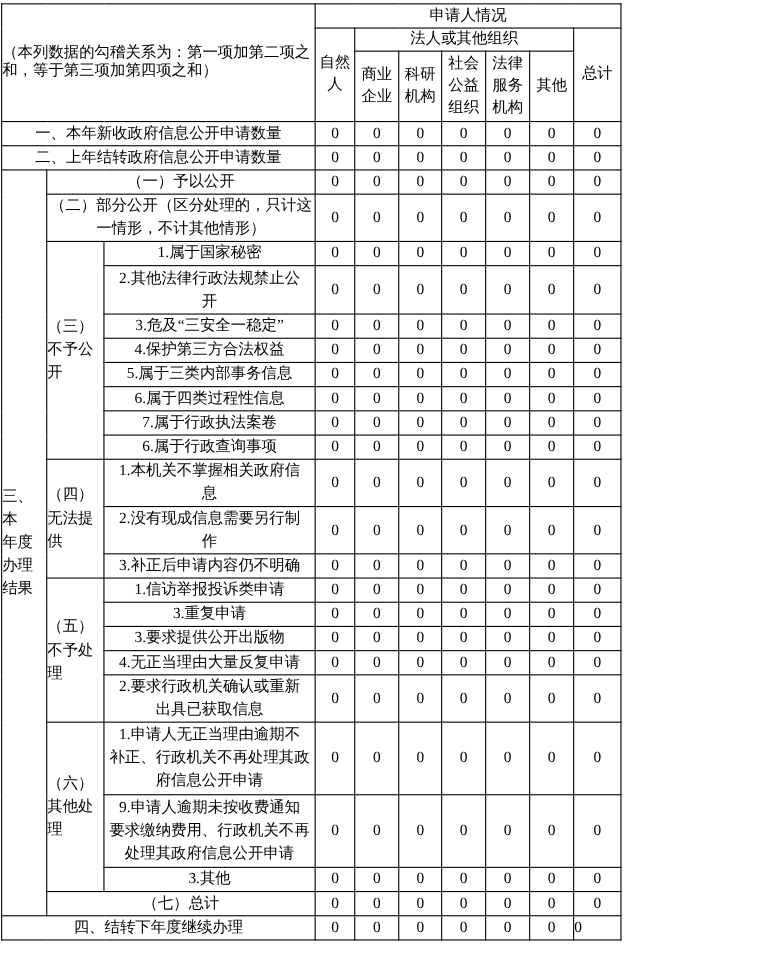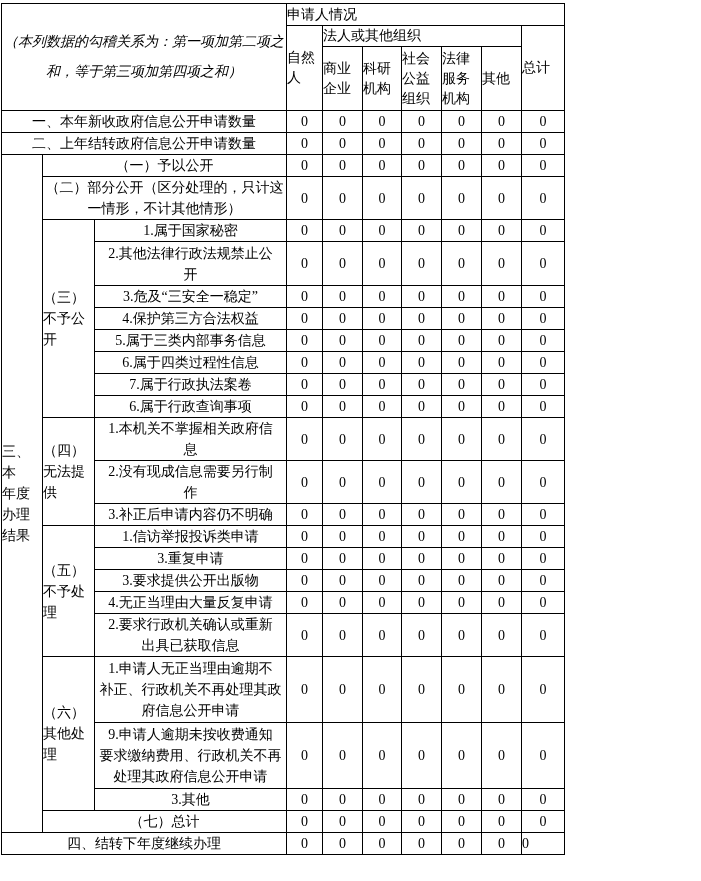--- a/index.html
+++ b/index.html
@@ -22,28 +22,28 @@
     padding:0;
     font-size:14px;
     color:#000000;
     vertical-align:middle;
     overflow:hidden;
   }
   
   td.note{
     border-top:none;
     border-left:none;
-    font-style:italic;
     font-size:13px;
-    line-height:30px;
+    line-height:16px;
     padding:0 6px;
     white-space:pre-line;
+    text-align:left;
+  }
+  td.hdr{
     text-align:center;
-  }
-  td.hdr{
     white-space:pre-line;
     line-height:20px;
   }
   td.lbl{
     text-align:center;
     padding:0 2px 0 4px;
     line-height:21px;
     white-space:pre-line;
   }
   td.grp{

